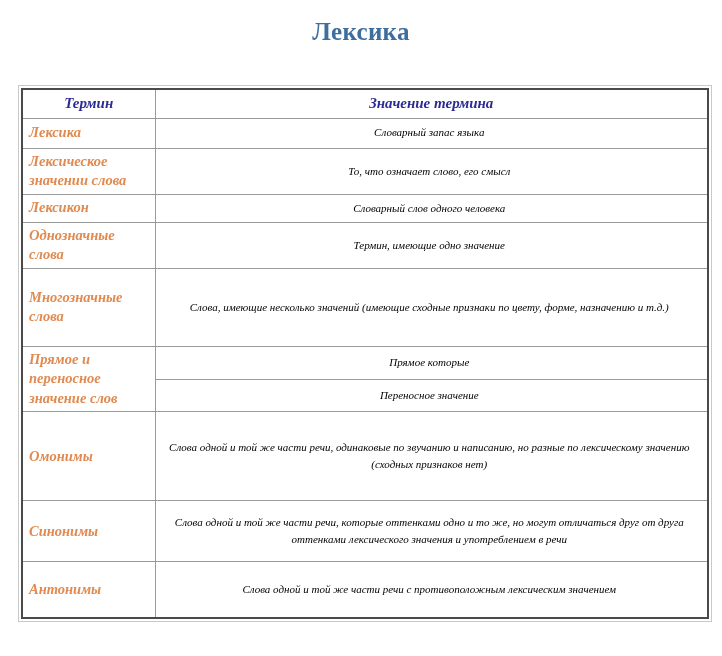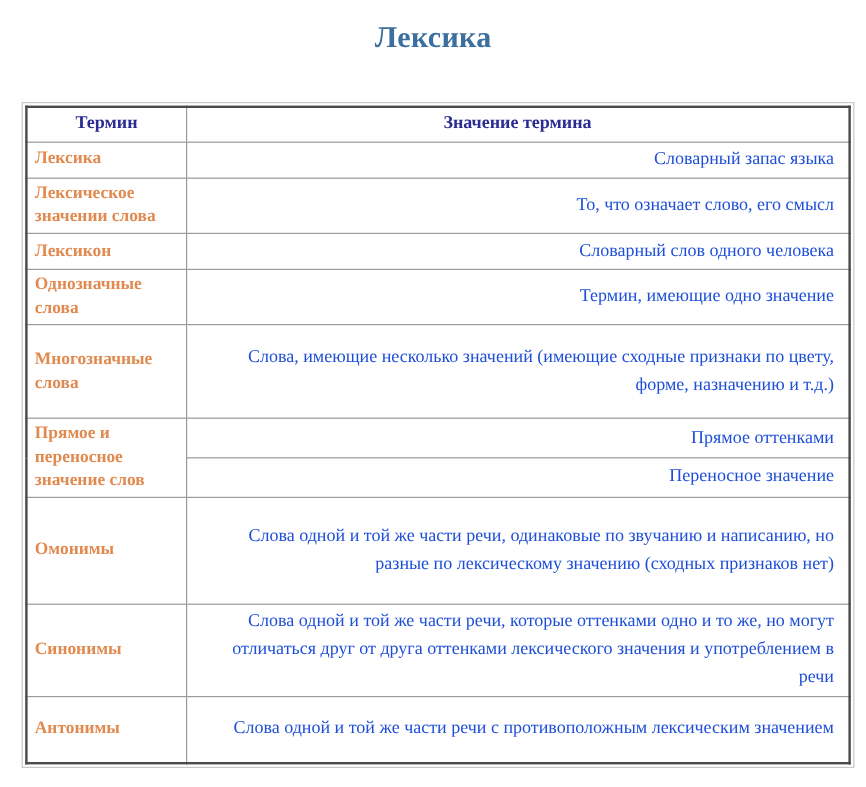--- a/index.html
+++ b/index.html
@@ -41,42 +41,43 @@
     outline: 1px solid #c9c9c9;
     outline-offset: 2px;
     background: #ffffff;
   }
   table.lexics col.c-term { width: 133px; }
   table.lexics col.c-def  { width: 553px; }
   th, td {
     border: 1px solid #9a9a9a;
     vertical-align: middle;
     overflow: hidden;
+    font-style: italic;
   }
   th.hdr {
     color: #2b2b94;
     font-size: 15px;
     font-weight: bold;
     text-align: center;
     padding: 2px 4px;
   }
   td.term {
     color: #e18a50;
     font-weight: bold;
     font-size: 14.5px;
     line-height: 1.35;
     padding: 3px 4px 3px 6px;
     text-align: left;
   }
   td.def {
-    color: #1d4ed8;
-    font-size: 15px;
+    color: #000000;
+    font-size: 11px;
     line-height: 1.55;
     padding: 3px 12px 3px 8px;
-    text-align: right;
+    text-align: center;
   }
   
   tr.rh-hd  { height: 29px; }
   tr.rh-1   { height: 30px; }
   tr.rh-2   { height: 43px; }
   tr.rh-3   { height: 28px; }
   tr.rh-4   { height: 41px; }
   tr.rh-5   { height: 78px; }
   tr.rh-6a  { height: 31px; }
   tr.rh-6b  { height: 31px; }
@@ -117,21 +118,21 @@
       <tr class="rh-4">
         <td class="term">Однозначные слова</td>
         <td class="def">Термин, имеющие одно значение</td>
       </tr>
       <tr class="rh-5">
         <td class="term">Многозначные слова</td>
         <td class="def">Слова, имеющие несколько значений (имеющие сходные признаки по цвету, форме, назначению и т.д.)</td>
       </tr>
       <tr class="rh-6a">
         <td class="term" rowspan="2">Прямое и переносное значение слов</td>
-        <td class="def">Прямое оттенками</td>
+        <td class="def">Прямое которые</td>
       </tr>
       <tr class="rh-6b">
         <td class="def">Переносное значение</td>
       </tr>
       <tr class="rh-7">
         <td class="term">Омонимы</td>
         <td class="def">Слова одной и той же части речи, одинаковые по звучанию и написанию, но разные по лексическому значению (сходных признаков нет)</td>
       </tr>
       <tr class="rh-8">
         <td class="term">Синонимы</td>

